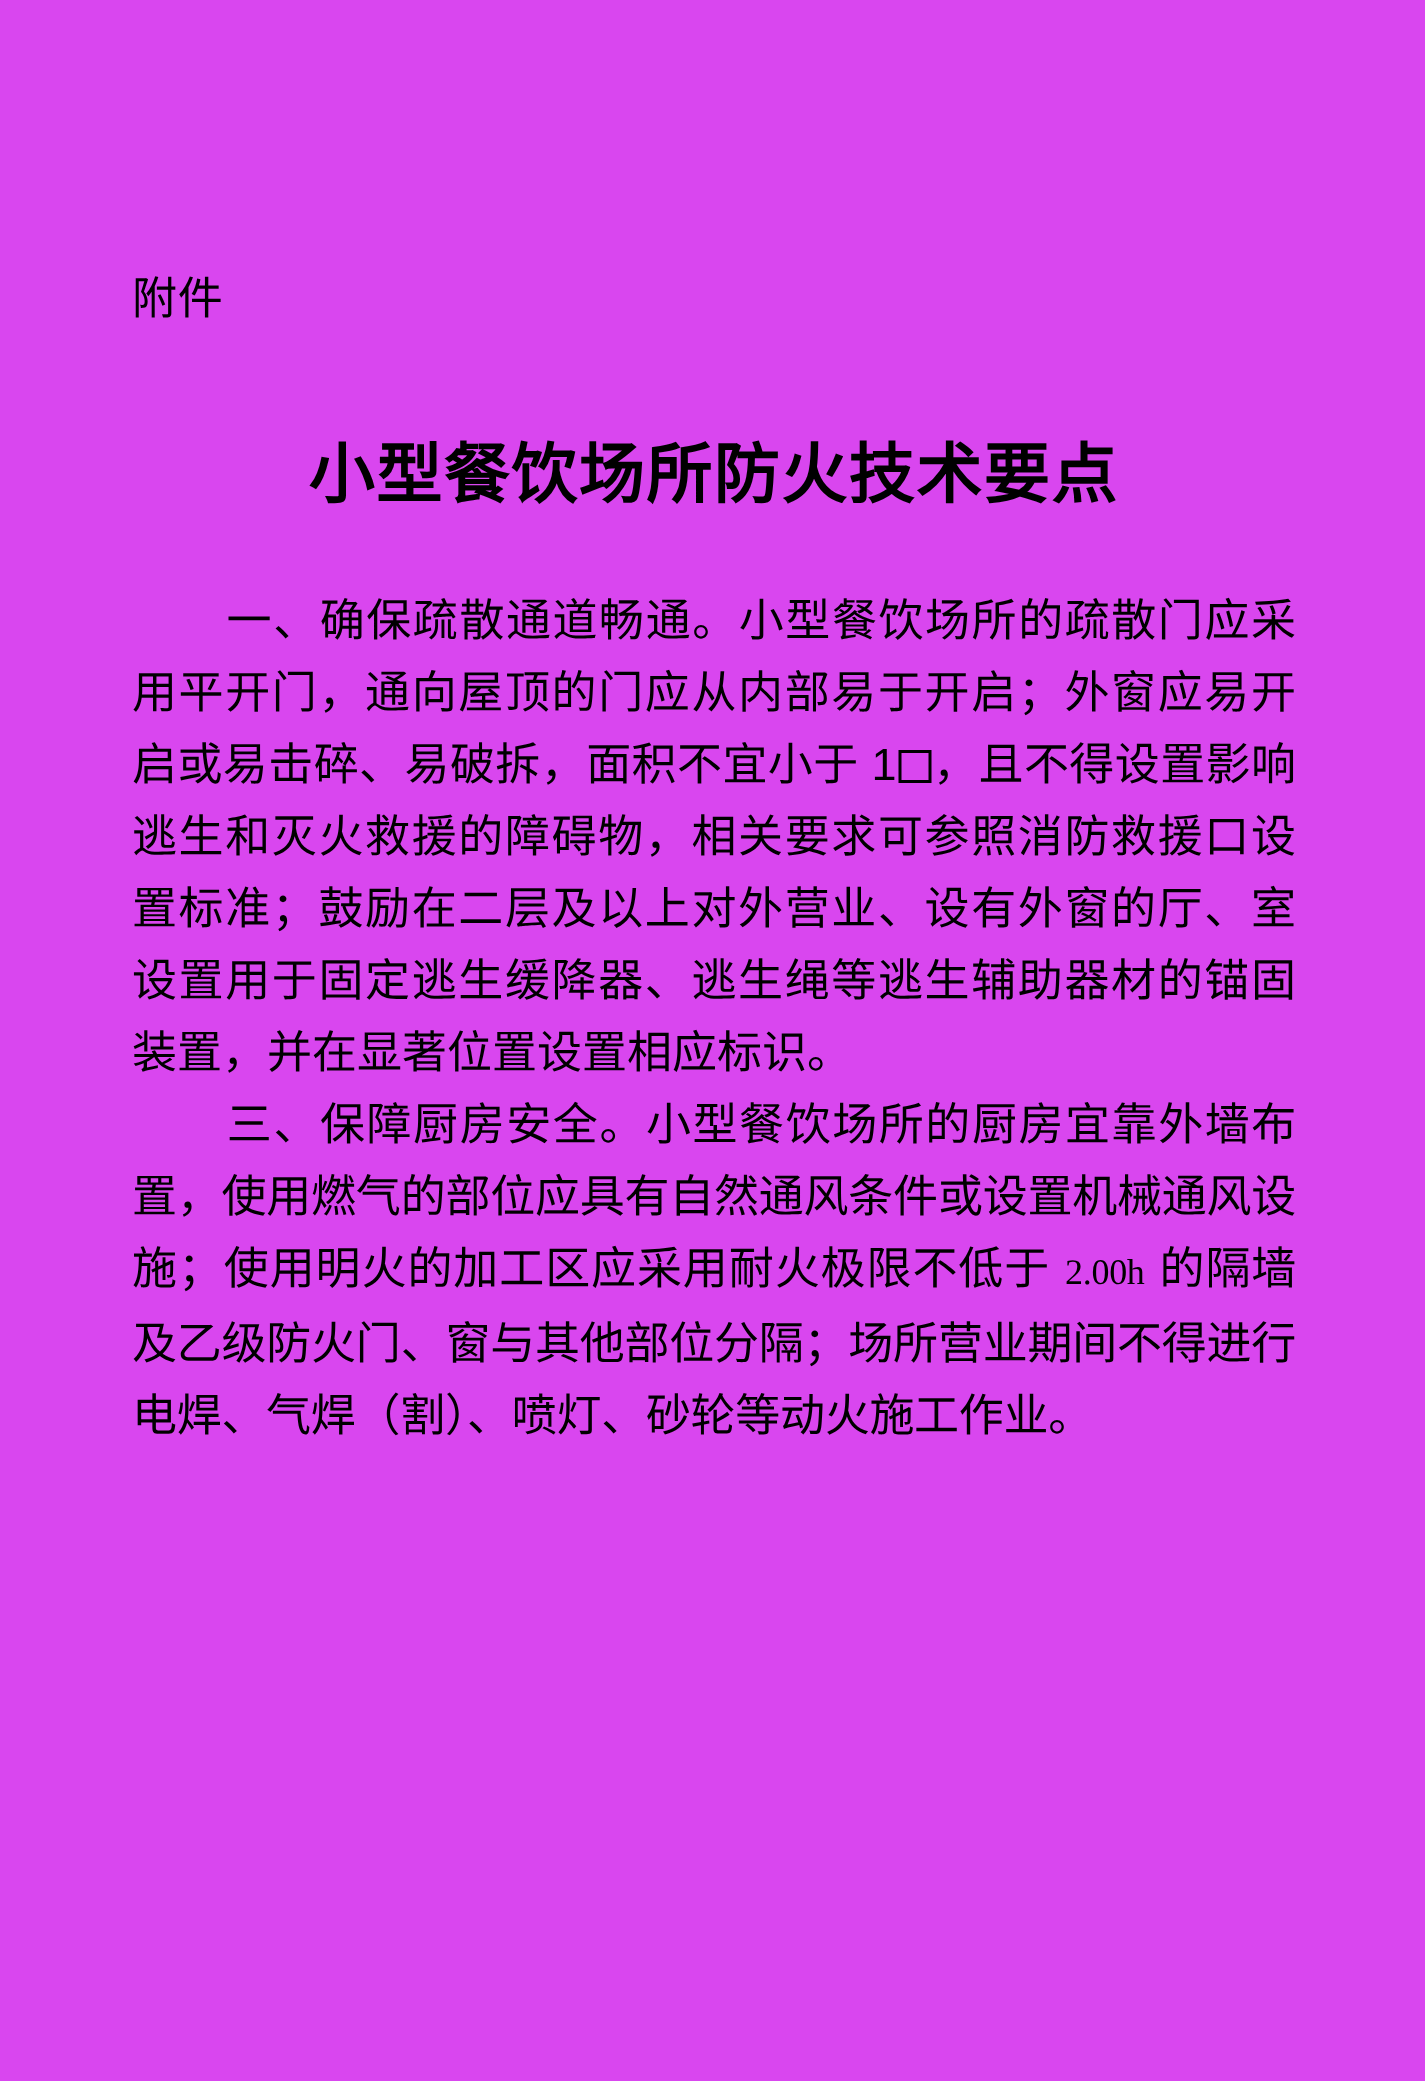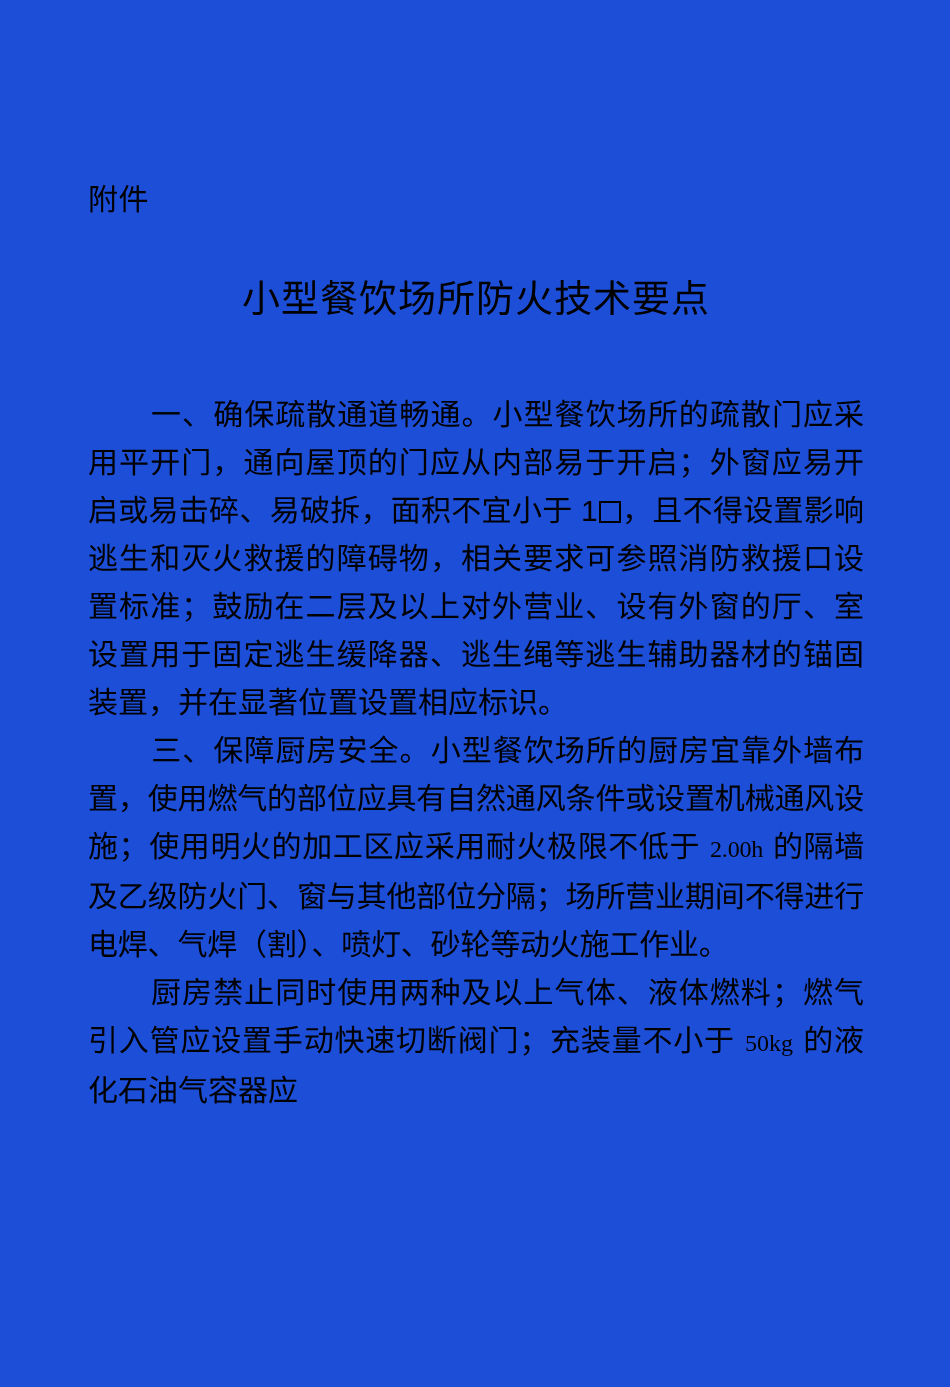--- a/index.html
+++ b/index.html
@@ -14,21 +14,21 @@
     position: relative;
     overflow: hidden;
     font-family: "Liberation Sans", "DejaVu Sans", sans-serif;
     color: #000000;
     -webkit-font-smoothing: antialiased;
   }
 
   .page {
     position: absolute;
     inset: 0;
-    background: #1d4ed8;
+    background: #d946ef;
   }
 
   
   .content {
     position: absolute;
     left: 88px;
     top: 0;
     width: 776px;
   }
 
@@ -40,26 +40,26 @@
     font-size: 30px;
     line-height: 40px;
     letter-spacing: 0.5px;
     white-space: pre;
   }
 
   
   .doc-title {
     position: absolute;
     left: 0;
-    top: 248px;
+    top: 262px;
     width: 776px;
     text-align: center;
-    font-size: 38px;
+    font-size: 44px;
     line-height: 52px;
-    font-weight: 400;
+    font-weight: 700;
     letter-spacing: 1px;
     white-space: pre;
   }
 
   
   .body-block {
     position: absolute;
     left: 0;
     top: 391px;
     width: 776px;
@@ -118,19 +118,16 @@
 
       <p class="para">
         <span class="lead-indent"></span><span>一、确保疏散通道畅通。小型餐饮场所的疏散门应采用平开门，通向屋顶的门应从内部易于开启；外窗应易开启或易击碎、易破拆，面积不宜小于 1</span><span class="tofu"></span><span>，且不得设置影响逃生和灭火救援的障碍物，相关要求可参照消防救援口设置标准；鼓励在二层及以上对外营业、设有外窗的厅、室设置用于固定逃生缓降器、逃生绳等逃生辅助器材的锚固装置，并在显著位置设置相应标识。</span>
       </p>
 
 
       <p class="para tight">
         <span class="lead-indent"></span><span>三、保障厨房安全。小型餐饮场所的厨房宜靠外墙布置，使用燃气的部位应具有自然通风条件或设置机械通风设施；使用明火的加工区应采用耐火极限不低于 </span><span class="num">2.00h</span><span> 的隔墙及乙级防火门、窗与其他部位分隔；场所营业期间不得进行电焊、气焊（割）、喷灯、砂轮等动火施工作业。</span>
       </p>
 
-      <p class="para">
-        <span class="lead-indent"></span><span>厨房禁止同时使用两种及以上气体、液体燃料；燃气引入管应设置手动快速切断阀门；充装量不小于 </span><span class="num">50kg</span><span> 的液化石油气容器应</span>
-      </p>
 
     </div>
   </div>
 </div>
 
 </body></html>

